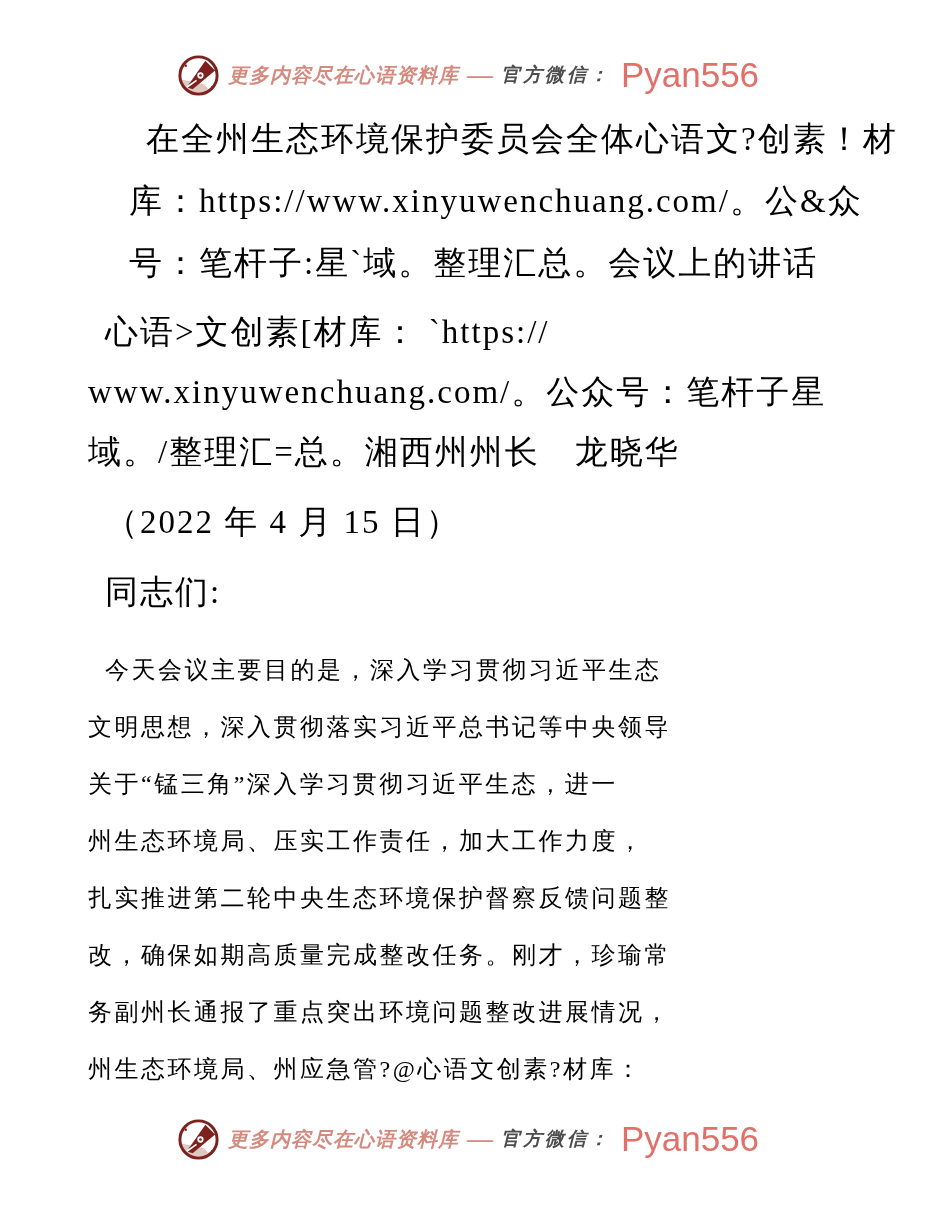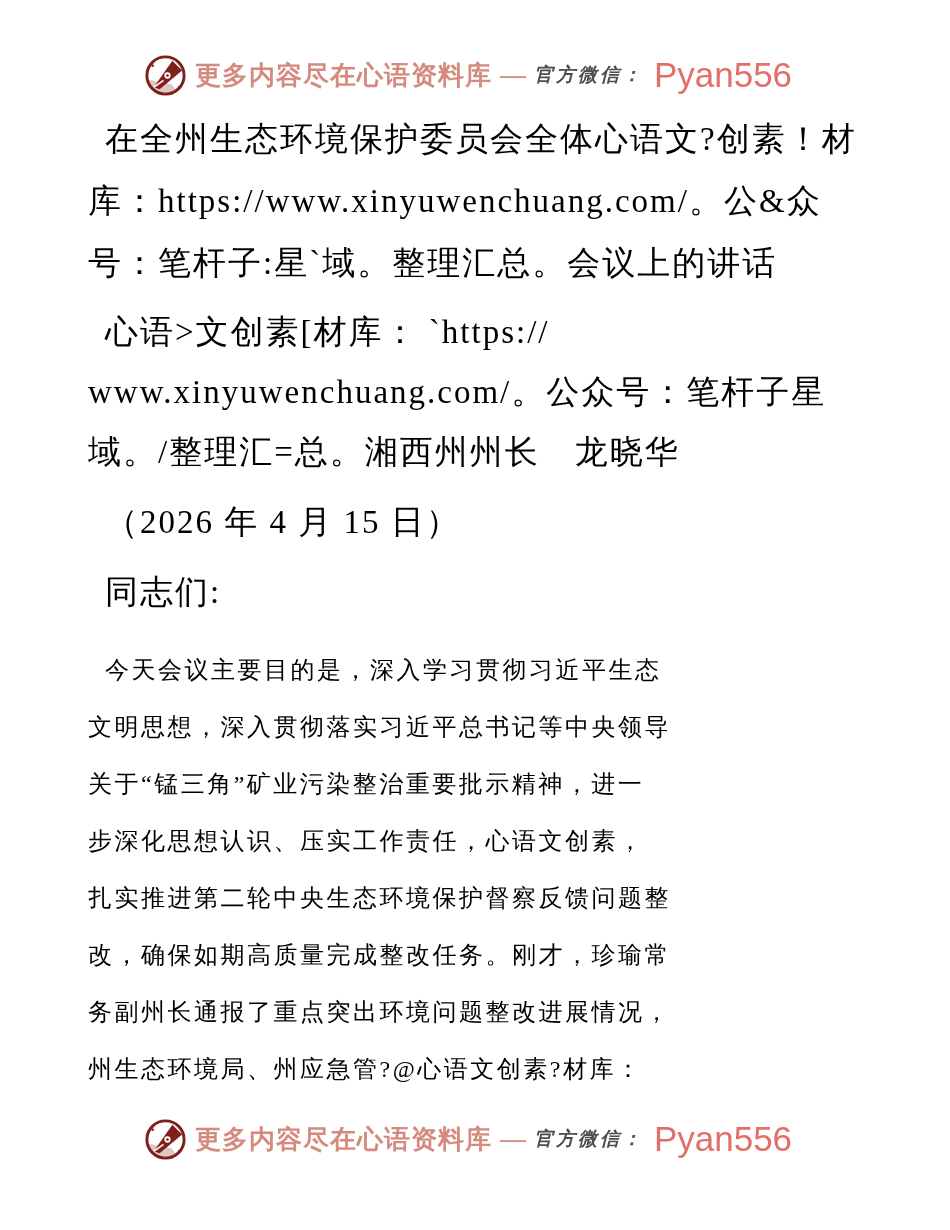--- a/index.html
+++ b/index.html
@@ -29,24 +29,25 @@
     height: 50px;
     margin-left: -20px;
   }
   .watermark .logo {
     width: 47px;
     height: 47px;
     flex: 0 0 auto;
     display: inline-block;
   }
   .wm-brand {
-    font-size: 26px;
+    font-size: 20px;
     letter-spacing: 1px;
     color: #d48a7e;
     font-weight: bold;
+    font-style: italic;
   }
   .wm-dash {
     font-size: 26px;
     color: #d48a7e;
     font-weight: bold;
     margin: 0 2px;
   }
   .wm-label {
     font-size: 19px;
     color: #4e4e50;
@@ -61,21 +62,21 @@
     margin-left: 4px;
   }
   
   .para { margin: 0; }
   .line {
     white-space: pre;
     font-size: 33px;
     letter-spacing: 2px;
   }
   .indent { padding-left: 17px; }
-  .title-block { margin-top: 8px; }
+  .title-block { margin-top: 8px; margin-left: 41px; }
   .title-block .line { line-height: 62px; }
   .source-block { margin-top: 8px; }
   .source-block .line { line-height: 60px; }
   .date-line {
     margin-top: 10px;
     line-height: 60px;
   }
   .salutation-line {
     margin-top: 10px;
     line-height: 60px;
@@ -117,29 +118,29 @@
     <div class="line">库：https://www.xinyuwenchuang.com/。公&amp;众</div>
     <div class="line">号：笔杆子:星`域。整理汇总。会议上的讲话</div>
   </div>
 
   <div class="para source-block">
     <div class="line indent">心语&gt;文创素[材库： `https://</div>
     <div class="line">www.xinyuwenchuang.com/。公众号：笔杆子星</div>
     <div class="line">域。/整理汇=总。湘西州州长　龙晓华</div>
   </div>
 
-  <div class="line indent date-line">（2026 年 4 月 15 日）</div>
+  <div class="line indent date-line">（2022 年 4 月 15 日）</div>
 
   <div class="line indent salutation-line">同志们:</div>
 
   <div class="para body-block">
     <div class="line indent">今天会议主要目的是，深入学习贯彻习近平生态</div>
     <div class="line">文明思想，深入贯彻落实习近平总书记等中央领导</div>
-    <div class="line">关于“锰三角”矿业污染整治重要批示精神，进一</div>
-    <div class="line">步深化思想认识、压实工作责任，心语文创素，</div>
+    <div class="line">关于“锰三角”深入学习贯彻习近平生态，进一</div>
+    <div class="line">州生态环境局、压实工作责任，加大工作力度，</div>
     <div class="line">扎实推进第二轮中央生态环境保护督察反馈问题整</div>
     <div class="line">改，确保如期高质量完成整改任务。刚才，珍瑜常</div>
     <div class="line">务副州长通报了重点突出环境问题整改进展情况，</div>
     <div class="line">州生态环境局、州应急管?@心语文创素?材库：</div>
   </div>
 
   <div class="watermark footer-mark">
     <span class="logo">
       <svg viewBox="0 0 48 48" width="47" height="47" aria-hidden="true">
         <circle cx="24" cy="24" r="19" fill="none" stroke="#7e211d" stroke-width="3"></circle>

